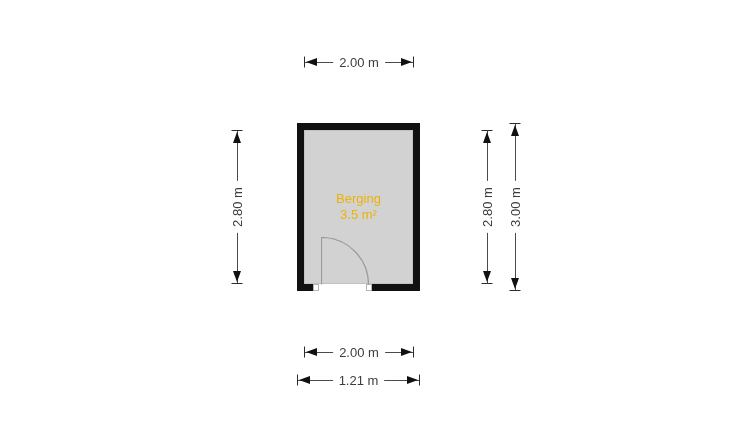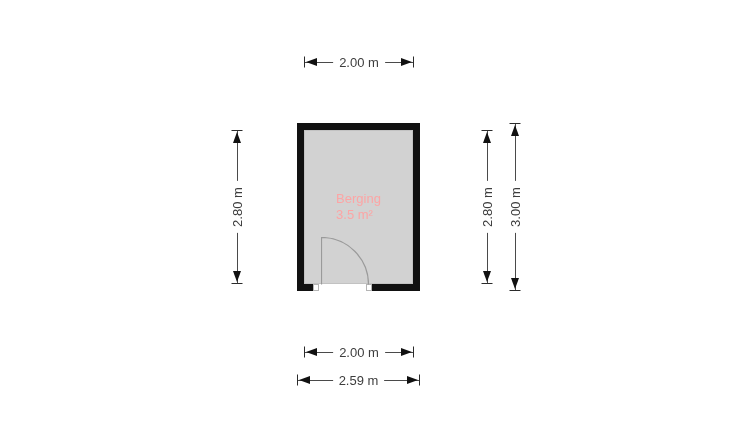--- a/index.html
+++ b/index.html
@@ -32,22 +32,22 @@
     right: 7px;
     bottom: 7px;
     background: #d2d2d2;
     box-shadow: inset 0 0 0 1px #c2c2c2;
   }
   .room-label {
     position: absolute;
     left: 50%;
     top: 50%;
     transform: translate(-50%, -52%);
-    text-align: left;
-    color: #fca5a5;
+    text-align: center;
+    color: #eab308;
     font-size: 13px;
     line-height: 1.2;
     white-space: nowrap;
   }
 
   
   .door-gap {
     position: absolute;
     left: 17px;
     bottom: 0;
@@ -202,16 +202,16 @@
     <div class="dh-arrow r"></div>
     <span class="dim-label">2.00 m</span>
   </div>
 
   <div id="dim-bottom-outer" class="dim dim-h">
     <div class="dh-line"></div>
     <div class="dh-tick l"></div>
     <div class="dh-tick r"></div>
     <div class="dh-arrow l"></div>
     <div class="dh-arrow r"></div>
-    <span class="dim-label">2.59 m</span>
+    <span class="dim-label">1.21 m</span>
   </div>
 
 </div>
 
 </body></html>

